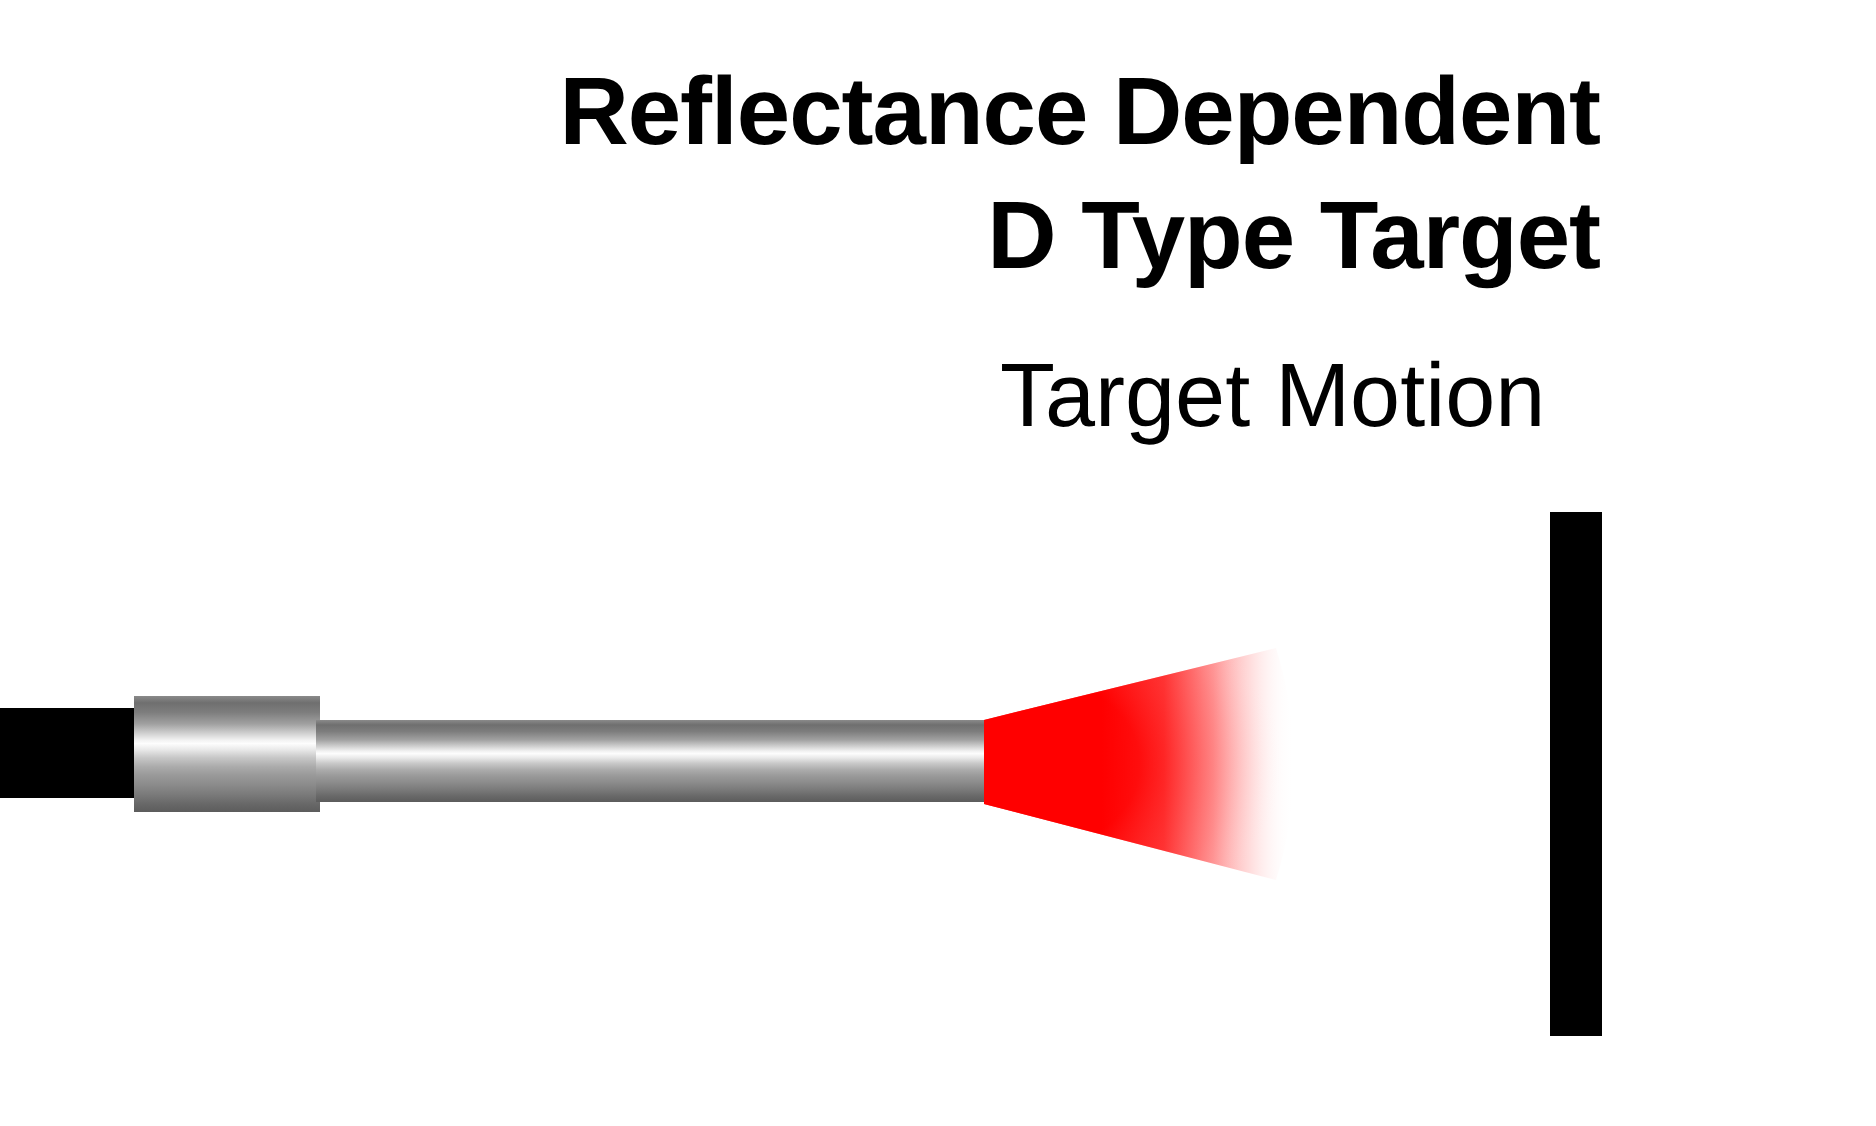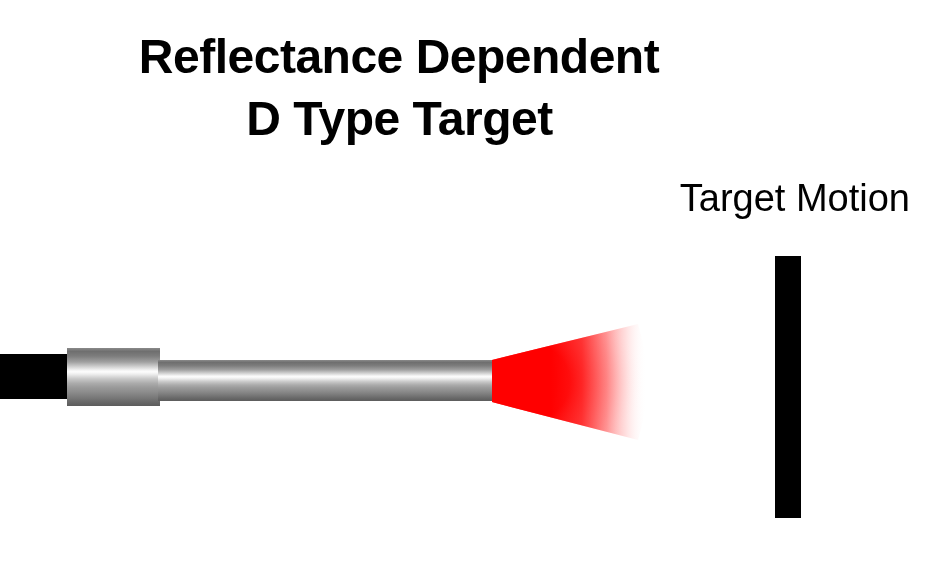--- a/index.html
+++ b/index.html
@@ -18,21 +18,21 @@
     background: #ffffff;
     overflow: hidden;
   }
 
   
   .title-block {
     position: absolute;
     left: 0;
     top: 26px;
     width: 800px;
-    text-align: center;
+    text-align: right;
     line-height: 62px;
     pointer-events: none;
   }
   .title-line {
     display: block;
     font-family: "Liberation Sans", sans-serif;
     font-weight: bold;
     font-size: 48px;
     letter-spacing: -0.5px;
     color: #000000;
@@ -40,24 +40,24 @@
   }
   
   .title-line-1 { margin-left: -2px; }
   .title-line-2 { margin-left: -1px; }
 
   .target-motion-label {
     position: absolute;
     left: 500px;
     top: 172px;
     width: 410px;
-    text-align: right;
+    text-align: left;
     font-family: "Liberation Sans", sans-serif;
     font-weight: normal;
-    font-size: 38px;
+    font-size: 45px;
     color: #000000;
     white-space: nowrap;
     line-height: 52px;
   }
 
   
   .cable {
     position: absolute;
     left: 0px;
     top: 354px;

